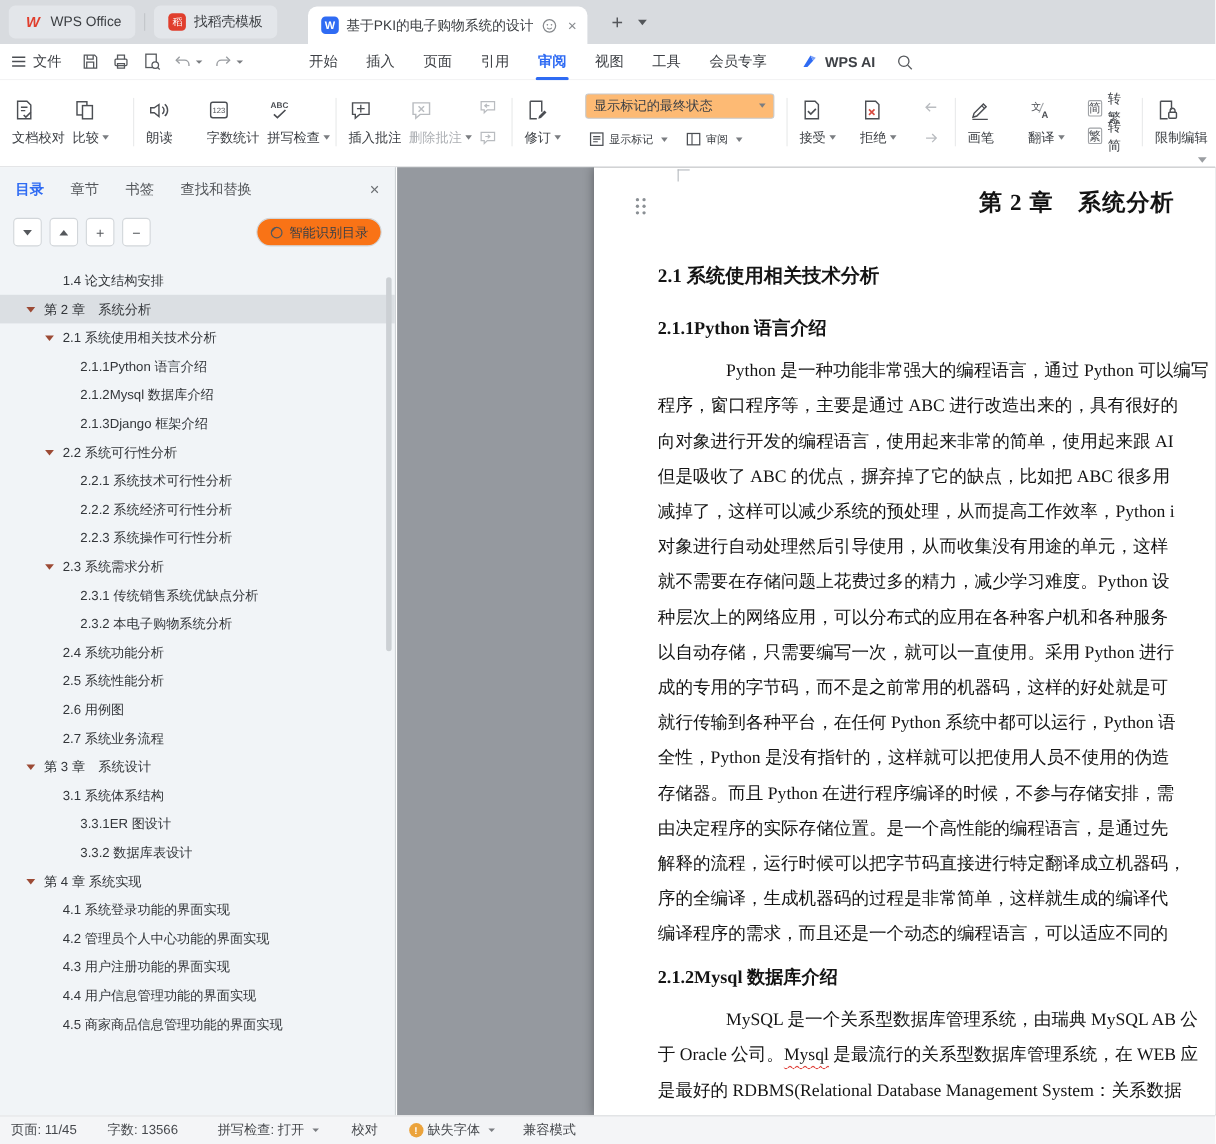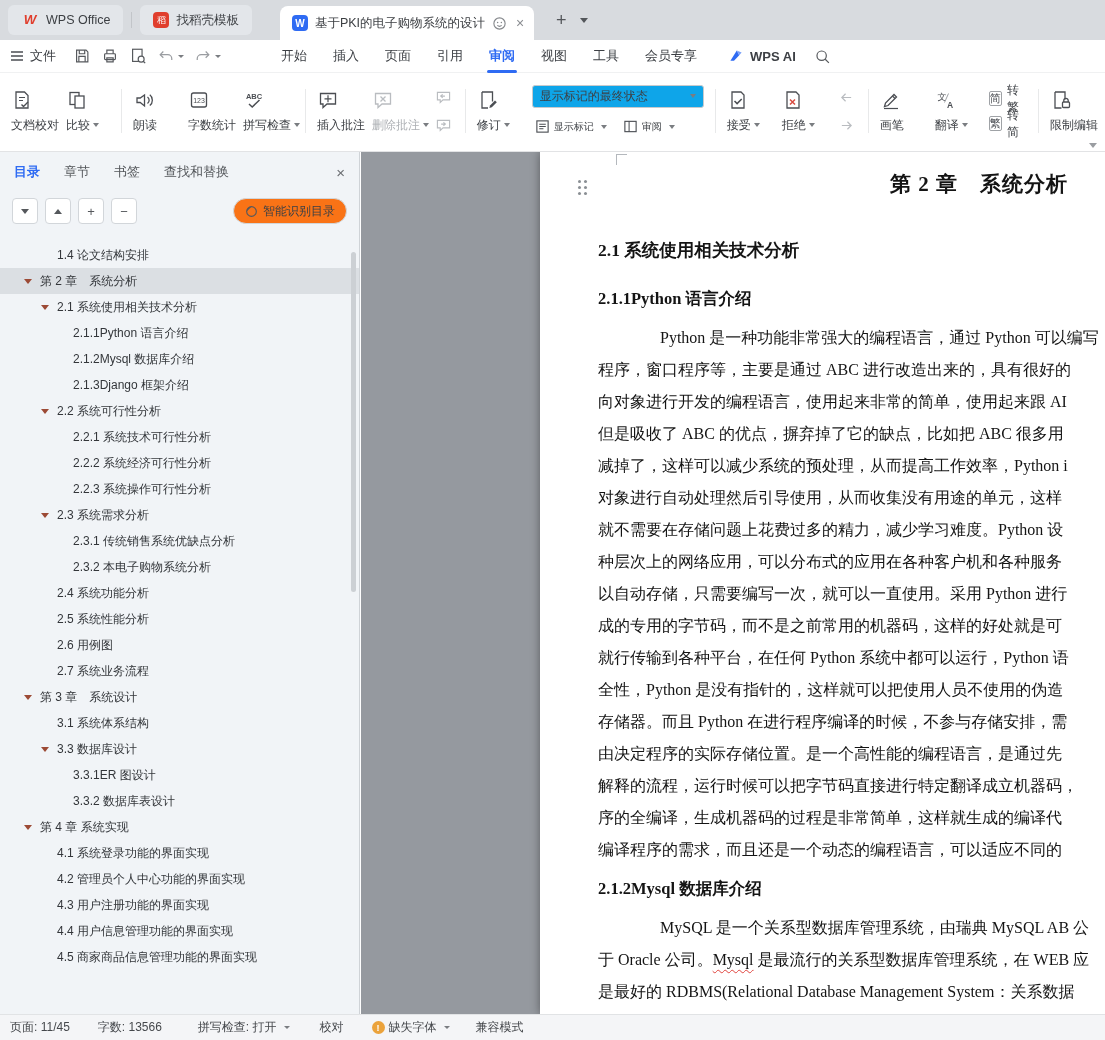--- a/index.html
+++ b/index.html
@@ -37,21 +37,21 @@
 
   
   .ribbon { position:absolute; top:73px; left:0; width:100%; height:79px; background:#fff; border-bottom:1px solid #e2e3e5; display:flex; align-items:stretch; padding:6px 6px 8px 6px; gap:1px; }
   .rbtn { min-width:54px; display:flex; flex-direction:column; align-items:flex-start; justify-content:center; gap:6px; padding:0 5px; border-radius:4px; }
   .rlabel { font-size:12px; color:#3d4045; white-space:nowrap; display:flex; align-items:center; }
   .rbtn.disabled .rlabel { color:#adb0b4; }
   .rsep { width:1px; background:#e8e9ea; margin:10px 5px; }
   .rstack { display:flex; flex-direction:column; justify-content:center; gap:8px; padding:0 2px; }
   .rsmall { width:26px; height:20px; display:flex; align-items:center; justify-content:center; }
   .markup-col { display:flex; flex-direction:column; justify-content:center; gap:8px; margin:0 5px; }
-  .combo { width:172px; height:23px; border:1px solid #c7cacd; border-radius:3px; font-size:12px; color:#3d4045; display:flex; align-items:center; padding:0 7px; justify-content:space-between; background:#0ea5e9; }
+  .combo { width:172px; height:23px; border:1px solid #c7cacd; border-radius:3px; font-size:12px; color:#3d4045; display:flex; align-items:center; padding:0 7px; justify-content:space-between; background:#fdba74; }
   .mini-row { display:flex; gap:10px; }
   .mini-btn { height:22px; display:flex; align-items:center; gap:4px; font-size:10px; color:#3d4045; padding:0 3px; }
   .convert-col { display:flex; flex-direction:column; justify-content:center; gap:5px; margin:0 4px; }
   .conv-row { height:20px; display:flex; align-items:center; gap:5px; font-size:12px; color:#3d4045; }
   .zh { font-size:11px; color:#4b4e53; border:1px solid #9fa2a6; border-radius:2px; width:15px; height:15px; display:flex; align-items:center; justify-content:center; }
   .ribbon-collapse { position:absolute; right:8px; bottom:3px; border-left:4px solid transparent; border-right:4px solid transparent; border-top:5px solid #9a9da1; }
   .ic { display:block; }
 
   
   .main { position:absolute; top:152px; left:0; width:1105px; height:862px; }
@@ -496,24 +496,20 @@
             <span class="toc-arrow"></span>
             <span class="toc-label">2.7 系统业务流程</span>
           </div>
           <div class="toc-row lvl1">
             <span class="toc-arrow"></span>
             <span class="toc-label">第 3 章　系统设计</span>
           </div>
           <div class="toc-row lvl2 noarrow">
             <span class="toc-arrow"></span>
             <span class="toc-label">3.1 系统体系结构</span>
-          </div>
-          <div class="toc-row lvl2">
-            <span class="toc-arrow"></span>
-            <span class="toc-label">3.3 数据库设计</span>
           </div>
           <div class="toc-row lvl3 noarrow">
             <span class="toc-arrow"></span>
             <span class="toc-label">3.3.1ER 图设计</span>
           </div>
           <div class="toc-row lvl3 noarrow">
             <span class="toc-arrow"></span>
             <span class="toc-label">3.3.2 数据库表设计</span>
           </div>
           <div class="toc-row lvl1">

